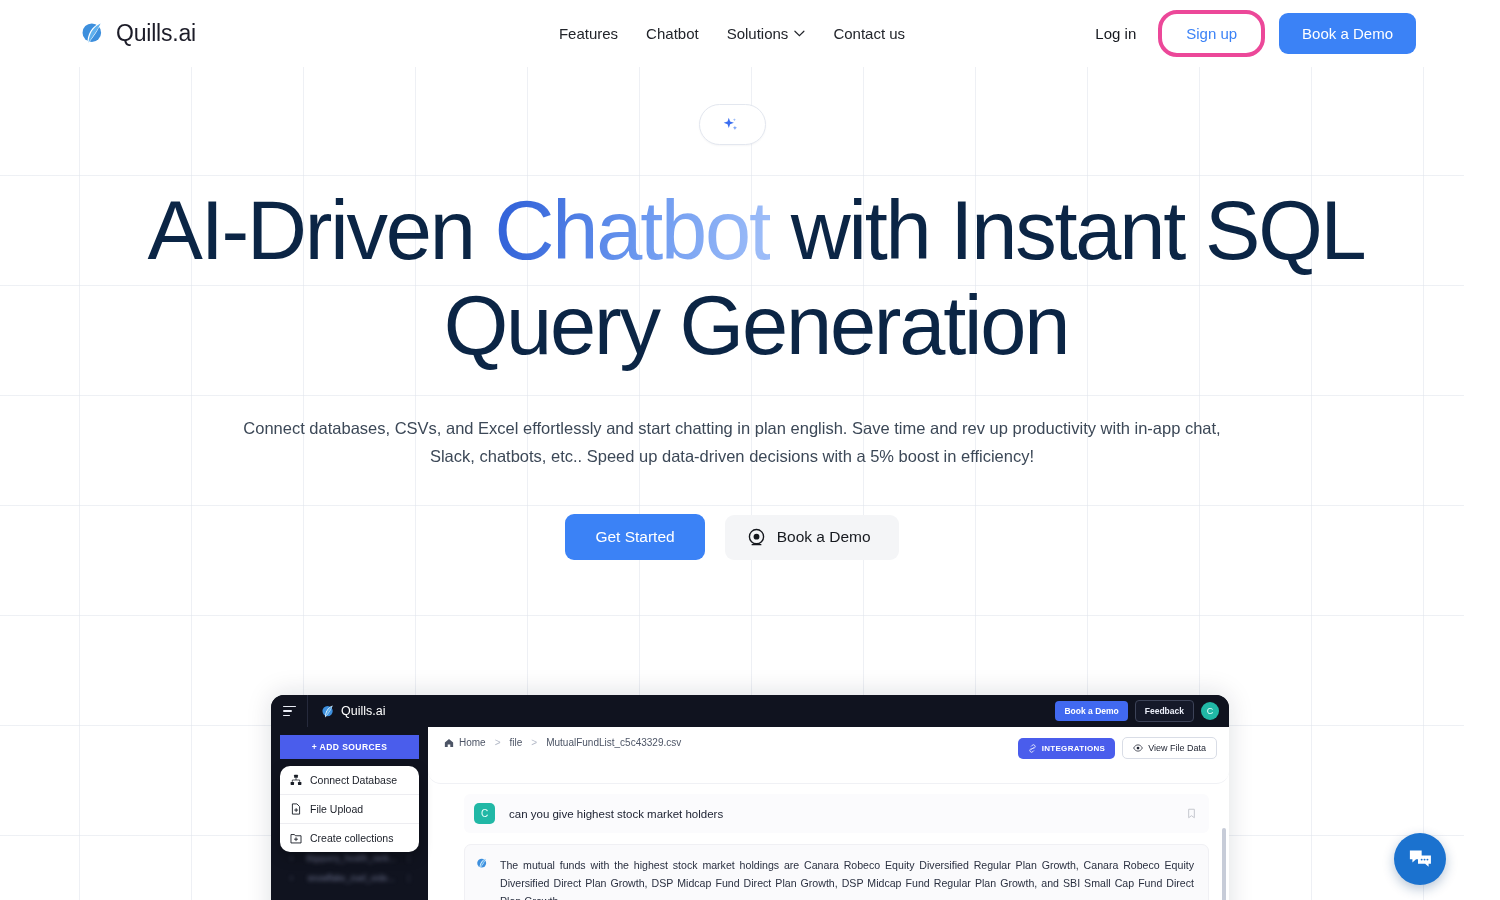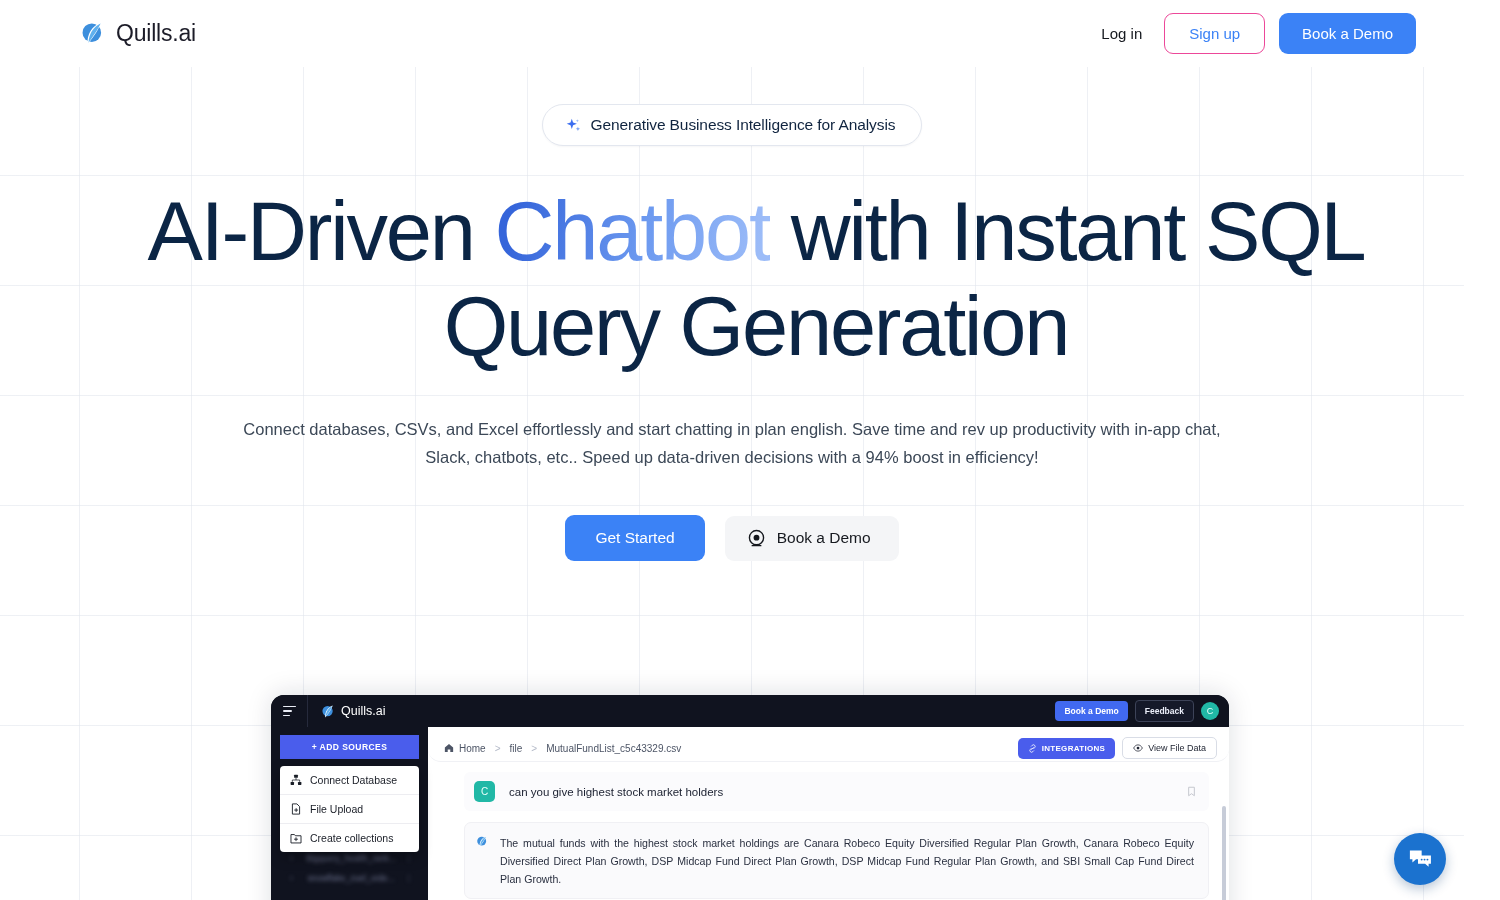--- a/index.html
+++ b/index.html
@@ -67,22 +67,22 @@
   .login-link {
     font-size: 15px;
     color: #15181e;
     cursor: pointer;
     padding: 0 8px;
   }
   .btn-signup {
     font-size: 15px;
     color: #3b82f6;
     background: #ffffff;
-    border: 1px solid #ec4899;
-    border-radius: 9px;
+    border: 4px solid #ec4899;
+    border-radius: 19px;
     padding: 11px 24px;
     cursor: pointer;
   }
   .btn-demo-nav {
     font-size: 15px;
     color: #ffffff;
     background: #3b82f6;
     border: none;
     border-radius: 9px;
     padding: 12px 23px;
@@ -230,21 +230,21 @@
     border-radius: 0;
     font-size: 8.5px;
     font-weight: 700;
     letter-spacing: .45px;
     padding: 7px 0;
     cursor: pointer;
   }
   .src-menu {
     margin-top: 7px;
     background: #fff;
-    border-radius: 4px;
+    border-radius: 10px;
     box-shadow: 0 5px 14px rgba(0,0,0,.3);
     overflow: hidden;
   }
   .src-item {
     display: flex; align-items: center; gap: 8px;
     padding: 8px 10px;
     font-size: 10.5px;
     color: #191d26;
     cursor: pointer;
     border-bottom: 1px solid #ededf1;
@@ -262,22 +262,22 @@
 
   .app-main {
     flex: 1;
     background: #ffffff;
     display: flex;
     flex-direction: column;
     position: relative;
   }
 
   .crumb-row {
-    display: flex; align-items: center; gap: 9px;
-    padding: 10px 12px 2px 16px;
+    display: flex; align-items: flex-start; gap: 9px;
+    padding: 10px 12px 24px 16px;
     border-bottom: 1px solid #f0f1f5;
     border-radius: 13px;
   }
   .crumb { font-size: 10px; color: #4d5566; display: flex; align-items: center; gap: 5px; }
   .crumb-sep { font-size: 10px; color: #b4bac8; }
   .crumb-actions { margin-left: auto; display: flex; align-items: center; gap: 7px; }
   .chip-integrations {
     background: #4a5dec; color: #fff; font-size: 8px; font-weight: 700; letter-spacing: .3px;
     border: none; border-radius: 5px; padding: 6px 10px; cursor: pointer;
     display: inline-flex; align-items: center; gap: 5px;
@@ -354,44 +354,60 @@
   <div class="navbar">
     <div class="brand">
       <svg class="brand-mark" viewBox="0 0 32 32">
         <circle cx="14" cy="15" r="11" fill="#3d8fdd"></circle>
         <path d="M25 3 C14 7 8 17 9 29 C14 22 20 16 25 3 Z" fill="#ffffff"></path>
         <path d="M24.4 4.2 C15.5 8.5 10.3 17 10.2 27 C14.6 20 19.8 14.3 24.4 4.2 Z" fill="#5fb0ee"></path>
       </svg>
       <span class="brand-name">Quills.ai</span>
     </div>
 
+    <div class="nav-links">
+      <span class="nav-link">
+        <span>Features</span>
+      </span>
+      <span class="nav-link">
+        <span>Chatbot</span>
+      </span>
+      <span class="nav-link">
+        <span>Solutions</span>
+        <svg class="chev" width="11" height="7" viewBox="0 0 11 7">
+          <path d="M1 1.2 L5.5 5.6 L10 1.2" fill="none" stroke="#22252b" stroke-width="1.2" stroke-linecap="round"></path>
+        </svg>
+      </span>
+      <span class="nav-link">
+        <span>Contact us</span>
+      </span>
+    </div>
 
     <div class="nav-actions">
       <span class="login-link">Log in</span>
       <button class="btn-signup">Sign up</button>
       <button class="btn-demo-nav">Book a Demo</button>
     </div>
   </div>
 
   <div class="hero">
 
     <div class="badge">
       <svg width="17" height="17" viewBox="0 0 20 20">
         <path d="M8 2 L9.5 6.4 L14 8 L9.5 9.6 L8 14 L6.5 9.6 L2 8 L6.5 6.4 Z" fill="#3b6ef0"></path>
         <path d="M15.2 11.4 L15.9 13.2 L17.7 13.9 L15.9 14.6 L15.2 16.4 L14.5 14.6 L12.7 13.9 L14.5 13.2 Z" fill="#6f9bf5"></path>
         <path d="M14.6 2.6 L15.1 3.9 L16.4 4.4 L15.1 4.9 L14.6 6.2 L14.1 4.9 L12.8 4.4 L14.1 3.9 Z" fill="#9bbcf8"></path>
       </svg>
-      <span class="badge-text">Generative Business Intelligence for Analysis</span>
     </div>
 
     <h1 class="hero-title">
       <span>AI-Driven </span><span class="grad">Chatbot</span><span> with Instant SQL Query Generation</span>
     </h1>
 
-    <p class="hero-sub">Connect databases, CSVs, and Excel effortlessly and start chatting in plan english. Save time and rev up productivity with in-app chat, Slack, chatbots, etc.. Speed up data-driven decisions with a 94% boost in efficiency!</p>
+    <p class="hero-sub">Connect databases, CSVs, and Excel effortlessly and start chatting in plan english. Save time and rev up productivity with in-app chat, Slack, chatbots, etc.. Speed up data-driven decisions with a 5% boost in efficiency!</p>
 
     <div class="cta-row">
       <button class="btn-start">Get Started</button>
       <button class="btn-book">
         <svg width="19" height="19" viewBox="0 0 22 22">
           <circle cx="11" cy="10" r="8.2" fill="none" stroke="#14171d" stroke-width="1.6"></circle>
           <circle cx="11" cy="10" r="3.4" fill="#14171d"></circle>
           <path d="M6 19.3 H16" stroke="#14171d" stroke-width="1.6" stroke-linecap="round"></path>
         </svg>
         <span>Book a Demo</span>

